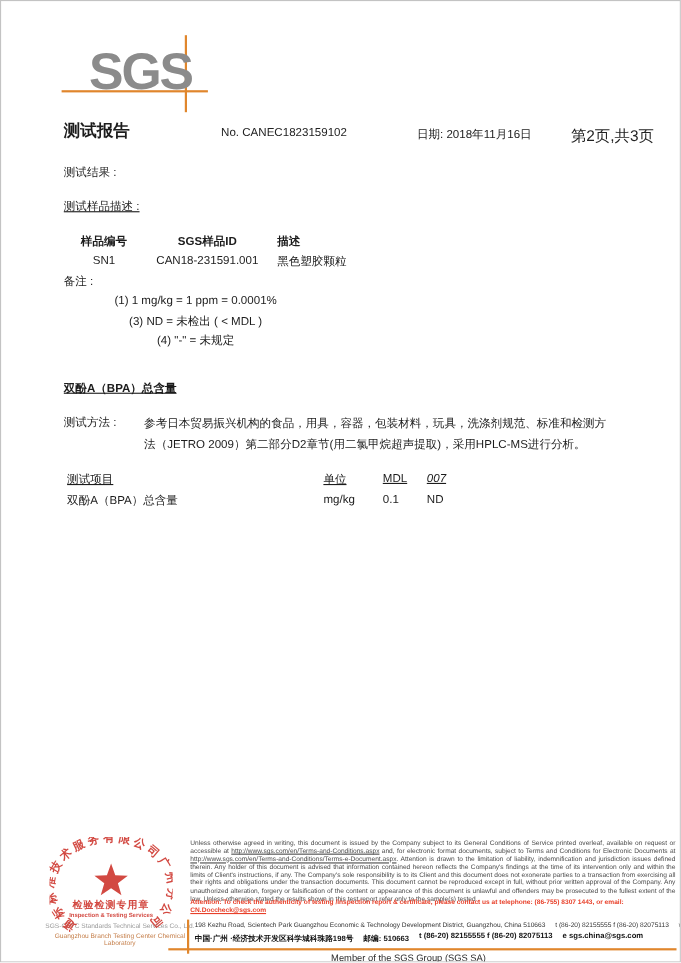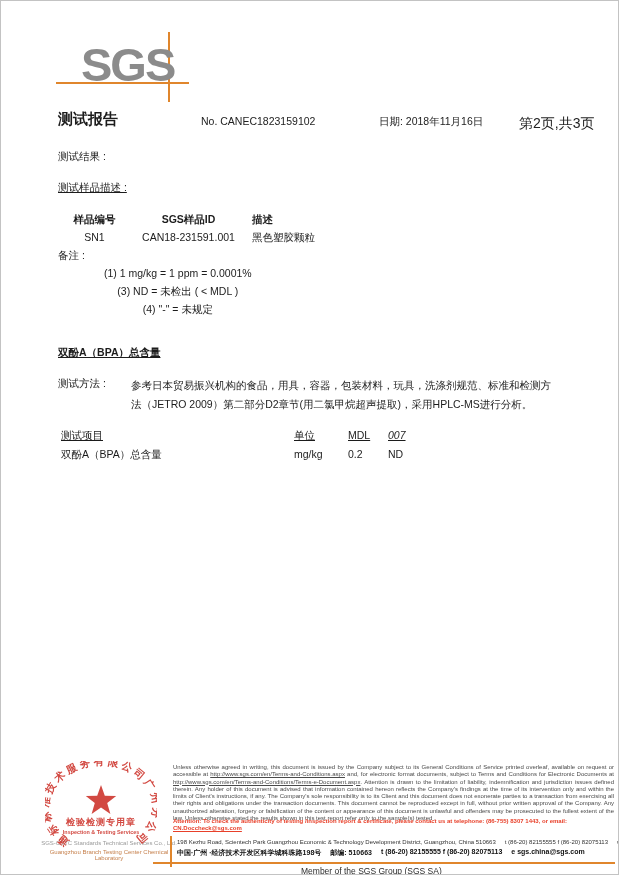--- a/index.html
+++ b/index.html
@@ -110,21 +110,21 @@
   <div class="abs txt method-label">测试方法 :</div>
   <div class="abs txt method-text">参考日本贸易振兴机构的食品，用具，容器，包装材料，玩具，洗涤剂规范、标准和检测方法（JETRO 2009）第二部分D2章节(用二氯甲烷超声提取)，采用HPLC-MS进行分析。</div>
 
   <div class="abs txt result-table">
     <div class="c1 h">测试项目</div>
     <div class="cc h">单位</div>
     <div class="cc h">MDL</div>
     <div class="cc h i">007</div>
     <div class="c1">双酚A（BPA）总含量</div>
     <div class="cc">mg/kg</div>
-    <div class="cc">0.2</div>
+    <div class="cc">0.1</div>
     <div class="cc">ND</div>
   </div>
 
   <div class="abs disclaimer"><span>Unless otherwise agreed in writing, this document is issued by the Company subject to its General Conditions of Service printed overleaf, available on request or accessible at </span><span class="u">http://www.sgs.com/en/Terms-and-Conditions.aspx</span><span> and, for electronic format documents, subject to Terms and Conditions for Electronic Documents at </span><span class="u">http://www.sgs.com/en/Terms-and-Conditions/Terms-e-Document.aspx</span><span>. Attention is drawn to the limitation of liability, indemnification and jurisdiction issues defined therein. Any holder of this document is advised that information contained hereon reflects the Company's findings at the time of its intervention only and within the limits of Client's instructions, if any. The Company's sole responsibility is to its Client and this document does not exonerate parties to a transaction from exercising all their rights and obligations under the transaction documents. This document cannot be reproduced except in full, without prior written approval of the Company. Any unauthorized alteration, forgery or falsification of the content or appearance of this document is unlawful and offenders may be prosecuted to the fullest extent of the law. Unless otherwise stated the results shown in this test report refer only to the sample(s) tested .</span></div>
 
   <div class="abs attention"><span>Attention: To check the authenticity of testing /inspection report &amp; certificate, please contact us at telephone: (86-755) 8307 1443, or email: </span><span class="u">CN.Doccheck@sgs.com</span></div>
 
   <svg class="abs stamp" viewBox="0 0 112 92" xmlns="http://www.w3.org/2000/svg">
     <path id="stampRing" d="M 56,88 A 52,42 0 1 1 56.02,88" fill="none"></path>
     <text fill="#cf3a32" font-size="10.5" letter-spacing="3" font-weight="bold" font-family="Liberation Sans, sans-serif">

